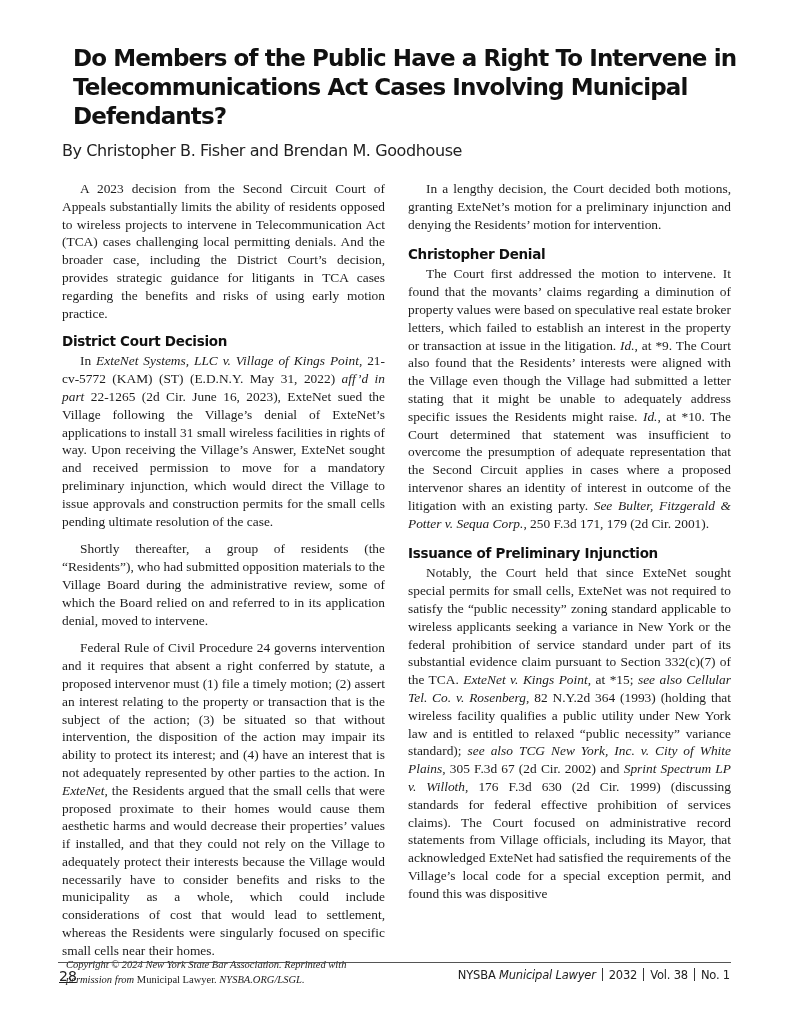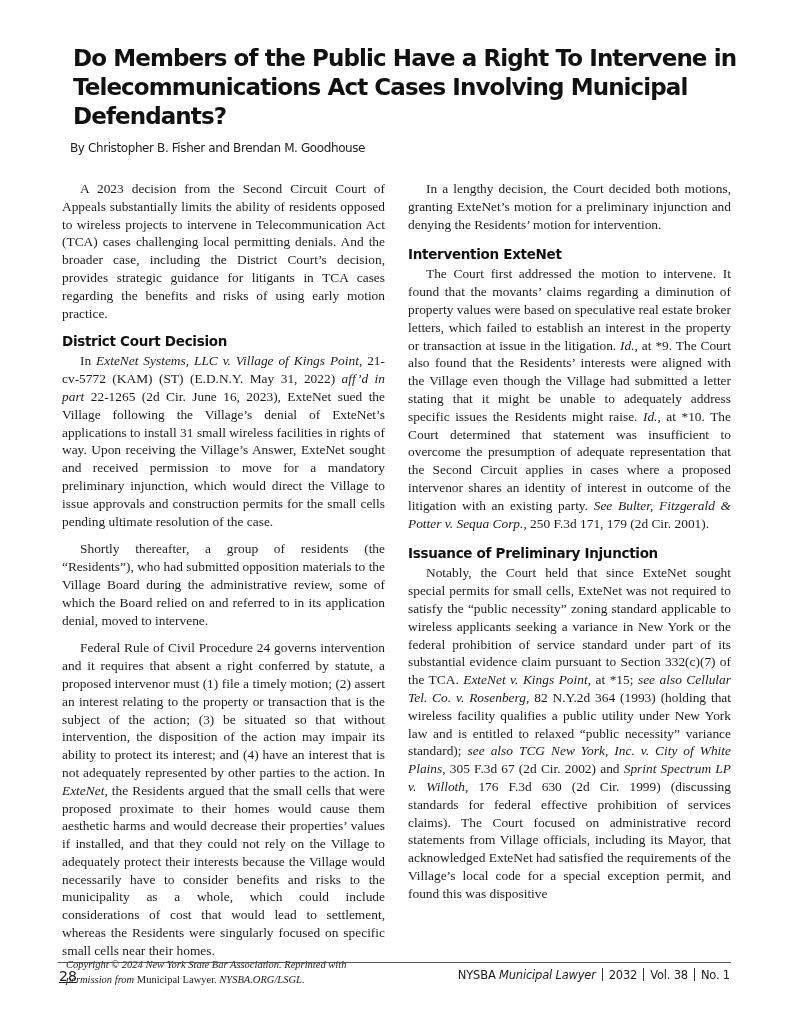--- a/index.html
+++ b/index.html
@@ -4,22 +4,22 @@
 <style>
   html, body { margin: 0; padding: 0; background: #ffffff; }
   body { width: 791px; height: 1024px; position: relative; overflow: hidden; color: #1a1a1a; }
   .title {
     position: absolute; left: 73px; top: 44px; width: 680px;
     font-family: "DejaVu Sans", sans-serif; font-weight: bold;
     font-size: 23px; line-height: 29px; letter-spacing: -0.9px; color: #111;
     margin: 0;
   }
   .byline {
-    position: absolute; left: 70px; top: 141px;
-    font-family: "DejaVu Sans", sans-serif; font-size: 12px; letter-spacing: -0.4px; color: #222;
+    position: absolute; left: 62px; top: 141px;
+    font-family: "DejaVu Sans", sans-serif; font-size: 16px; letter-spacing: -0.4px; color: #222;
     margin: 0;
   }
   .col {
     position: absolute; top: 180px; width: 323px;
     font-family: "Liberation Serif", serif; font-size: 13.4px; line-height: 17.8px;
     text-align: justify; color: #1c1c1c;
   }
   .col.left { left: 62px; }
   .col.right { left: 408px; }
   .col p { margin: 0 0 10px 0; text-indent: 18px; hyphens: auto; }
@@ -53,21 +53,21 @@
   <h2 class="first">District Court Decision</h2>
   <p><span>In </span><i>ExteNet Systems, LLC v. Village of Kings Point</i><span>, 21-cv-5772 (KAM) (ST) (E.D.N.Y. May 31, 2022) </span><i>aff’d in part</i><span> 22-1265 (2d Cir. June 16, 2023), ExteNet sued the Village following the Village’s denial of ExteNet’s applications to install 31 small wireless facilities in rights of way. Upon receiving the Village’s Answer, ExteNet sought and received permission to move for a mandatory preliminary injunction, which would direct the Village to issue approvals and construction permits for the small cells pending ultimate resolution of the case.</span></p>
   <p>Shortly thereafter, a group of residents (the “Residents”), who had submitted opposition materials to the Village Board during the administrative review, some of which the Board relied on and referred to in its application denial, moved to intervene.</p>
   <p><span>Federal Rule of Civil Procedure 24 governs intervention and it requires that absent a right conferred by statute, a proposed intervenor must (1) file a timely motion; (2) assert an interest relating to the property or transaction that is the subject of the action; (3) be situated so that without intervention, the disposition of the action may impair its ability to protect its interest; and (4) have an interest that is not adequately represented by other parties to the action. In </span><i>ExteNet</i><span>, the Residents argued that the small cells that were proposed proximate to their homes would cause them aesthetic harms and would decrease their properties’ values if installed, and that they could not rely on the Village to adequately protect their interests because the Village would necessarily have to consider benefits and risks to the municipality as a whole, which could include considerations of cost that would lead to settlement, whereas the Residents were singularly focused on specific small cells near their homes.</span></p>
 </div>
 
 <div class="copyright"><i>Copyright © 2024 New York State Bar Association. Reprinted with permission from</i><span> Municipal Lawyer. </span><i>NYSBA.ORG/LSGL.</i></div>
 
 <div class="col right">
   <p>In a lengthy decision, the Court decided both motions, granting ExteNet’s motion for a preliminary injunction and denying the Residents’ motion for intervention.</p>
-  <h2>Intervention ExteNet</h2>
+  <h2>Christopher Denial</h2>
   <p><span>The Court first addressed the motion to intervene. It found that the movants’ claims regarding a diminution of property values were based on speculative real estate broker letters, which failed to establish an interest in the property or transaction at issue in the litigation. </span><i>Id.</i><span>, at *9. The Court also found that the Residents’ interests were aligned with the Village even though the Village had submitted a letter stating that it might be unable to adequately address specific issues the Residents might raise. </span><i>Id.</i><span>, at *10. The Court determined that statement was insufficient to overcome the presumption of adequate representation that the Second Circuit applies in cases where a proposed intervenor shares an identity of interest in outcome of the litigation with an existing party. </span><i>See Bulter, Fitzgerald &amp; Potter v. Sequa Corp.</i><span>, 250 F.3d 171, 179 (2d Cir. 2001).</span></p>
   <h2>Issuance of Preliminary Injunction</h2>
   <p><span>Notably, the Court held that since ExteNet sought special permits for small cells, ExteNet was not required to satisfy the “public necessity” zoning standard applicable to wireless applicants seeking a variance in New York or the federal prohibition of service standard under part of its substantial evidence claim pursuant to Section 332(c)(7) of the TCA. </span><i>ExteNet v. Kings Point</i><span>, at *15; </span><i>see also Cellular Tel. Co. v. Rosenberg</i><span>, 82 N.Y.2d 364 (1993) (holding that wireless facility qualifies a public utility under New York law and is entitled to relaxed “public necessity” variance standard); </span><i>see also TCG New York, Inc. v. City of White Plains</i><span>, 305 F.3d 67 (2d Cir. 2002) and </span><i>Sprint Spectrum LP v. Willoth</i><span>, 176 F.3d 630 (2d Cir. 1999) (discussing standards for federal effective prohibition of services claims). The Court focused on administrative record statements from Village officials, including its Mayor, that acknowledged ExteNet had satisfied the requirements of the Village’s local code for a special exception permit, and found this was dispositive</span></p>
 </div>
 
 <div class="rule"></div>
 <div class="page-num">28</div>
 <div class="footer-right">
   <span>NYSBA</span> <i>Municipal Lawyer</i><span class="sep"></span><span>2032</span><span class="sep"></span><span>Vol. 38</span><span class="sep"></span><span>No. 1</span>
 </div>

